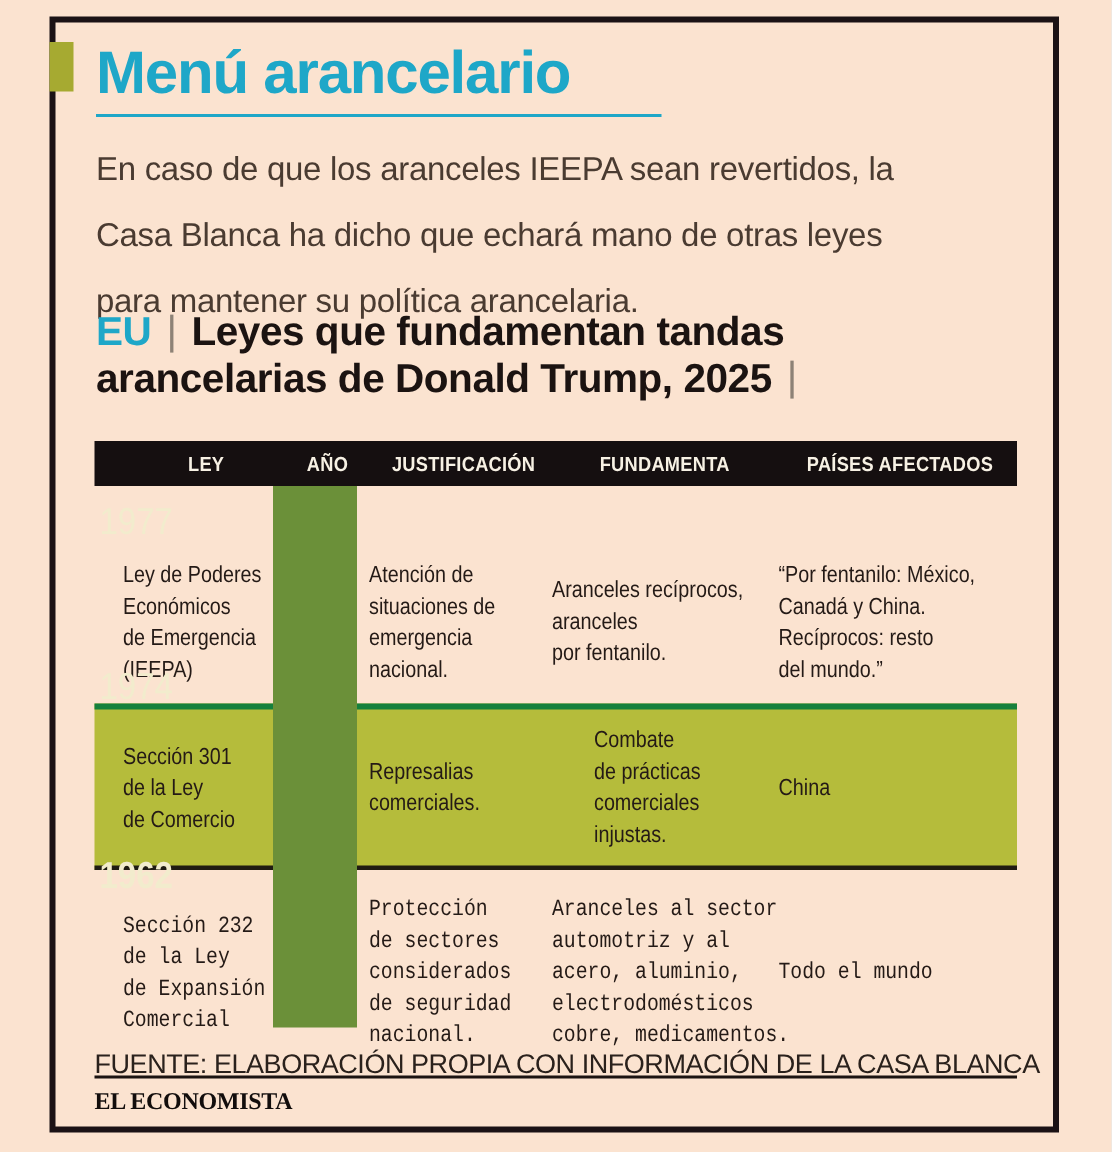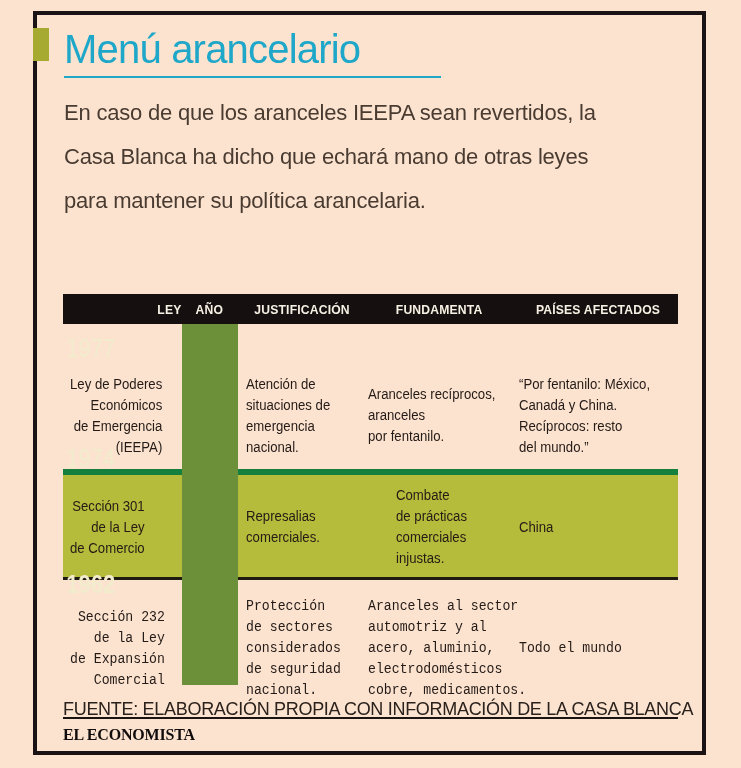--- a/index.html
+++ b/index.html
@@ -12,21 +12,21 @@
   .frame{
     position:absolute;left:33px;top:11px;width:673px;height:744px;
     border:4px solid #1b1215;box-sizing:border-box;
   }
   .bullet{
     position:absolute;left:33px;top:28px;width:16px;height:33px;
     background:#a6aa31;z-index:3;
   }
   .page-title{
     position:absolute;left:64px;top:27px;margin:0;
-    font-size:40px;font-weight:normal;color:#1ea7c8;letter-spacing:-0.8px;
+    font-size:40px;font-weight:bold;color:#1ea7c8;letter-spacing:-0.8px;
     white-space:nowrap;z-index:2;text-align:center;
   }
   .title-rule{
     position:absolute;left:64px;top:76px;width:377px;height:2px;
     background:#1ea7c8;
   }
   .intro{
     position:absolute;left:64px;top:91px;width:610px;margin:0;
     font-size:22px;line-height:44px;color:#4a3b31;letter-spacing:-0.2px;
     white-space:pre-line;
@@ -46,31 +46,31 @@
     display:flex;height:30px;background:#150f10;align-items:center;
   }
   .hcell{
     color:#f7f1e4;font-size:13.5px;font-weight:bold;text-align:center;
     letter-spacing:0.2px;overflow:visible;white-space:nowrap;
   }
   .hcell span{display:inline-block;transform:scaleX(0.9);transform-origin:center center;}
   .row{display:flex;position:relative;box-sizing:border-box;}
   .r0{height:109px;margin-top:36px;}
   .r1{height:111px;background:#b5bc3b;
-      border-top:6px solid #15803d;border-bottom:3px solid #1f1b12;}
+      border-top:4px solid #15803d;border-bottom:3px solid #1f1b12;}
   .r2{height:139px;border-bottom:2px solid #1b1311;font-family:Liberation Mono, monospace;}
   .cell{
     display:flex;align-items:center;box-sizing:border-box;
     font-size:15.5px;line-height:21px;color:#241a16;
   }
   .cell span{
     display:inline-block;white-space:pre;
     transform:scaleX(0.85);transform-origin:left center;
   }
-  .c0{width:119px;padding-left:7px;text-align:right;}
+  .c0{width:119px;padding-left:19px;}
   .c1{width:56px;}
   .c2{width:122px;padding-left:8px;}
   .c3{width:150px;padding-left:8px;}
   .c4{width:168px;padding-left:9px;}
   .band{
     position:absolute;left:119px;top:30px;width:56px;height:361px;
     background:#6b9039;z-index:2;
   }
   .year{
     position:absolute;left:0;width:56px;text-align:right;
@@ -101,20 +101,24 @@
   <div class="frame"></div>
 
   <div class="bullet"></div>
   <h1 class="page-title">Menú arancelario</h1>
   <div class="title-rule"></div>
 
   <p class="intro">En caso de que los aranceles IEEPA sean revertidos, la
 Casa Blanca ha dicho que echará mano de otras leyes
 para mantener su política arancelaria.</p>
 
+  <div class="subtitle">
+    <div><span class="eu">EU</span><span class="pipe">|</span><span>Leyes que fundamentan tandas</span></div>
+    <div><span>arancelarias de Donald Trump, 2025</span><span class="pipe">|</span></div>
+  </div>
 
   <div class="tbl">
     <div class="thead">
       <div class="hcell c0"><span>LEY</span></div>
       <div class="hcell c1"><span>AÑO</span></div>
       <div class="hcell c2"><span>JUSTIFICACIÓN</span></div>
       <div class="hcell c3"><span>FUNDAMENTA</span></div>
       <div class="hcell c4"><span>PAÍSES AFECTADOS</span></div>
     </div>
 

